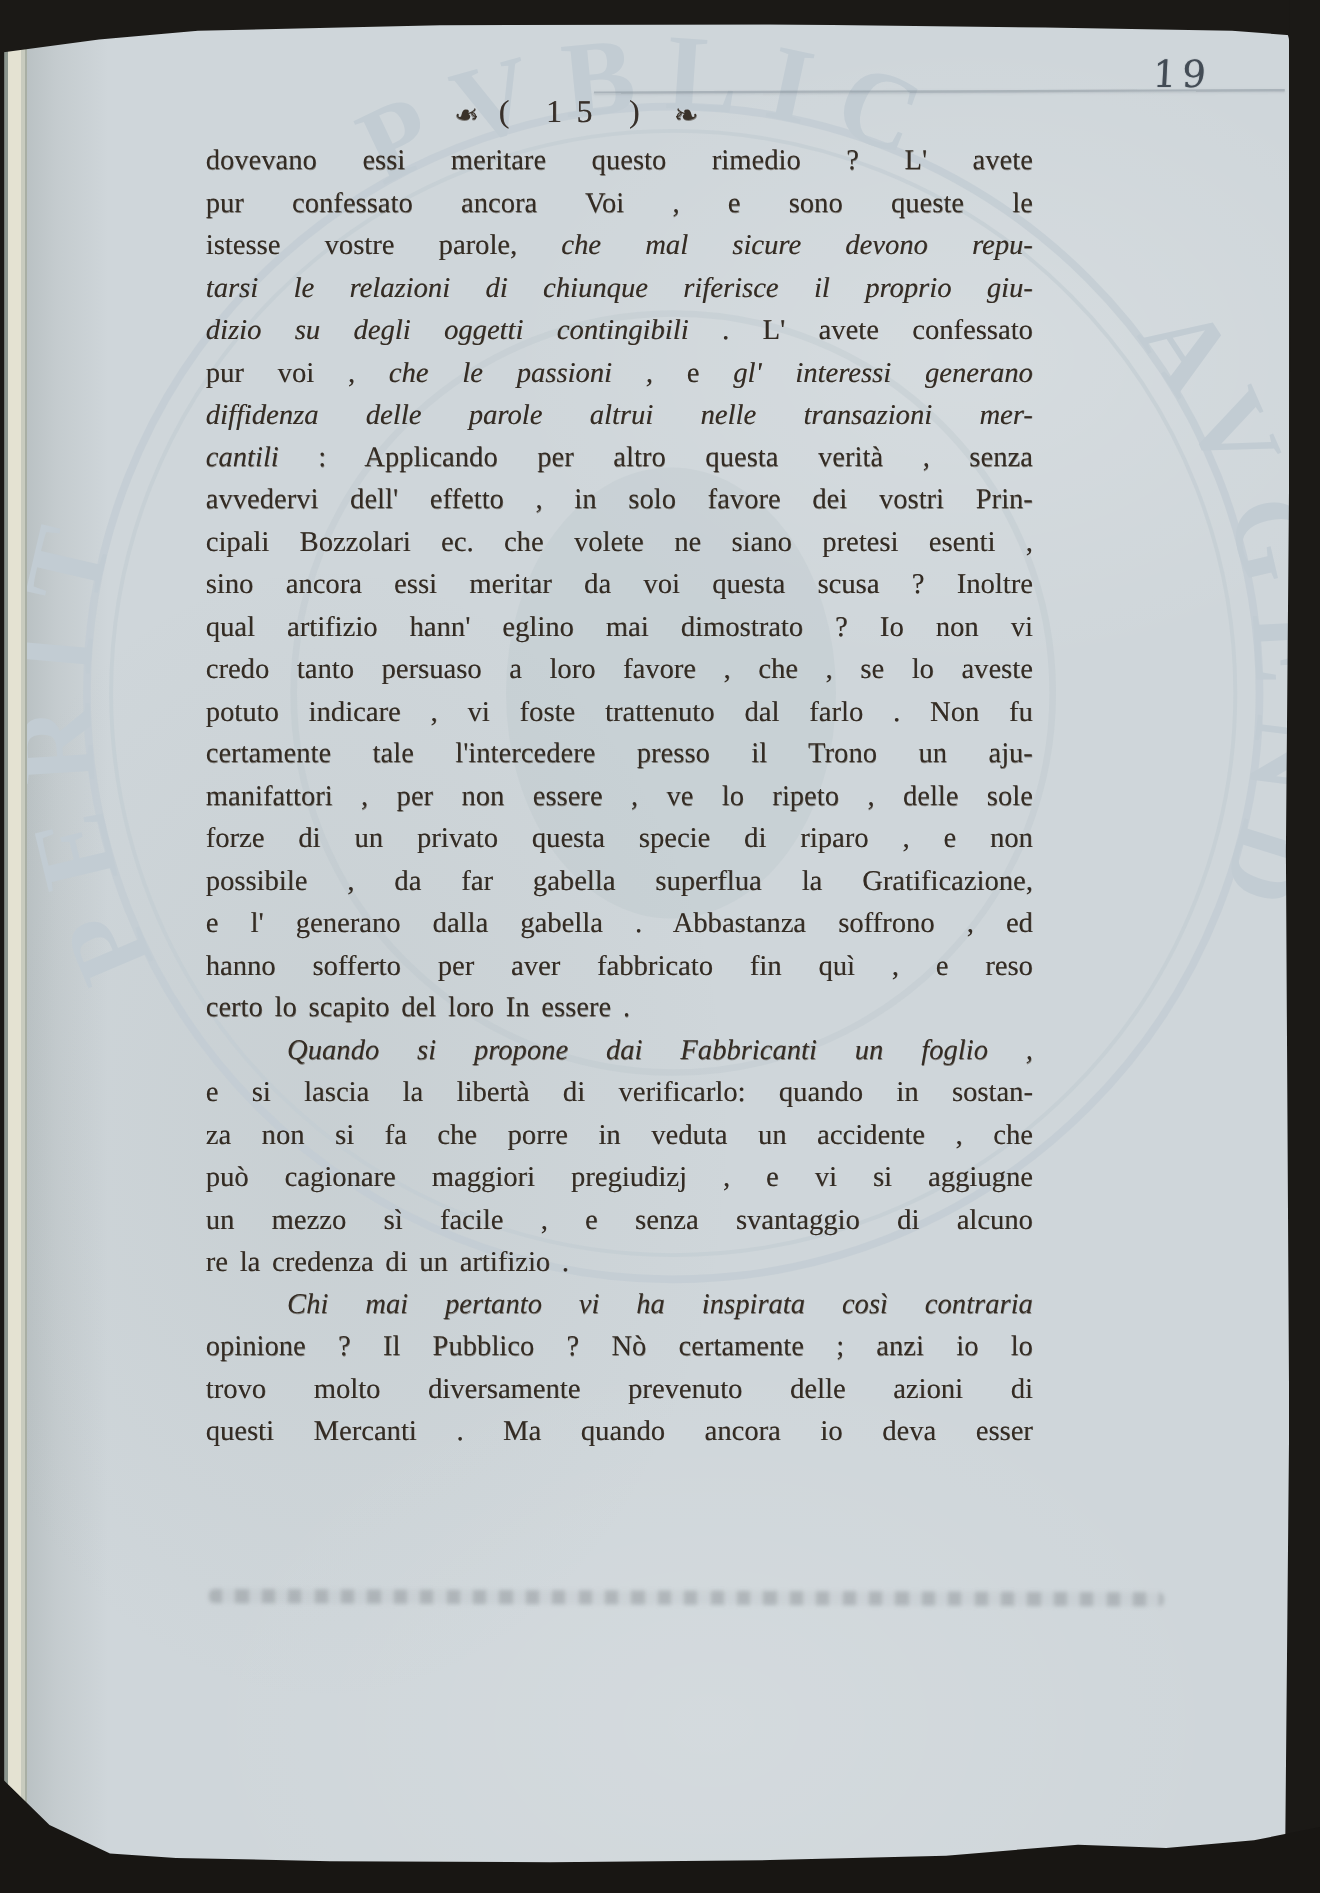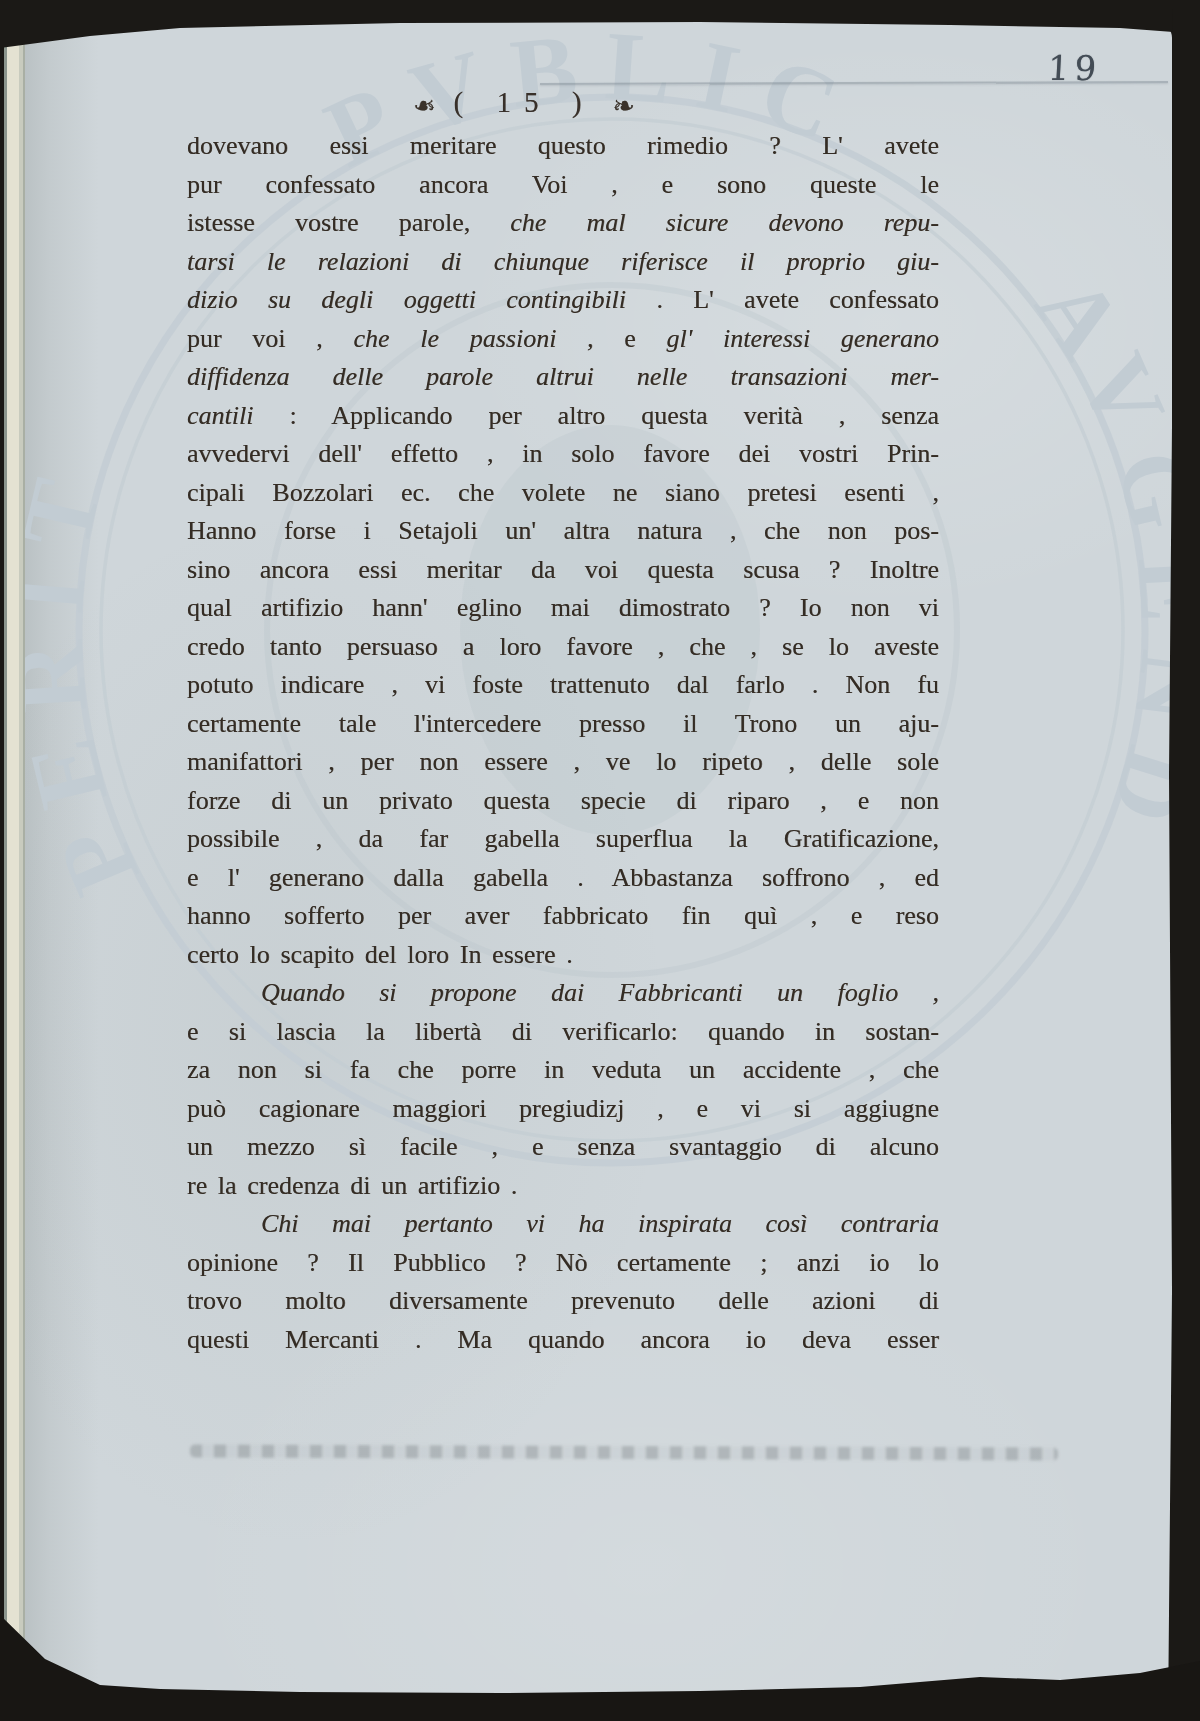--- a/index.html
+++ b/index.html
@@ -141,21 +141,20 @@
       <div class="line"><span>dovevano essi meritare questo rimedio ? L' avete</span></div>
       <div class="line"><span>pur confessato ancora Voi , e sono queste le</span></div>
       <div class="line"><span>istesse vostre parole, </span><span class="it">che mal sicure devono repu-</span></div>
       <div class="line"><span class="it">tarsi le relazioni di chiunque riferisce il proprio giu-</span></div>
       <div class="line"><span class="it">dizio su degli oggetti contingibili</span><span> . L' avete confessato</span></div>
       <div class="line"><span>pur voi , </span><span class="it">che le passioni , </span><span>e </span><span class="it">gl' interessi generano</span></div>
       <div class="line"><span class="it">diffidenza delle parole altrui nelle transazioni mer-</span></div>
       <div class="line"><span class="it">cantili</span><span> : Applicando per altro questa verità , senza</span></div>
       <div class="line"><span>avvedervi dell' effetto , in solo favore dei vostri Prin-</span></div>
       <div class="line"><span>cipali Bozzolari ec. che volete ne siano pretesi esenti ,</span></div>
-      <div class="line"><span>Hanno forse i Setajoli un' altra natura , che non pos-</span></div>
       <div class="line"><span>sino ancora essi meritar da voi questa scusa ? Inoltre</span></div>
       <div class="line"><span>qual artifizio hann' eglino mai dimostrato ? Io non vi</span></div>
       <div class="line"><span>credo tanto persuaso a loro favore , che , se lo aveste</span></div>
       <div class="line"><span>potuto indicare , vi foste trattenuto dal farlo . Non fu</span></div>
       <div class="line"><span>certamente tale l'intercedere presso il Trono un aju-</span></div>
       <div class="line"><span>manifattori , per non essere , ve lo ripeto , delle sole</span></div>
       <div class="line"><span>forze di un privato questa specie di riparo , e non</span></div>
       <div class="line"><span>possibile , da far gabella superflua la Gratificazione,</span></div>
       <div class="line"><span>e l' generano dalla gabella . Abbastanza soffrono , ed</span></div>
       <div class="line"><span>hanno sofferto per aver fabbricato fin quì , e reso</span></div>

